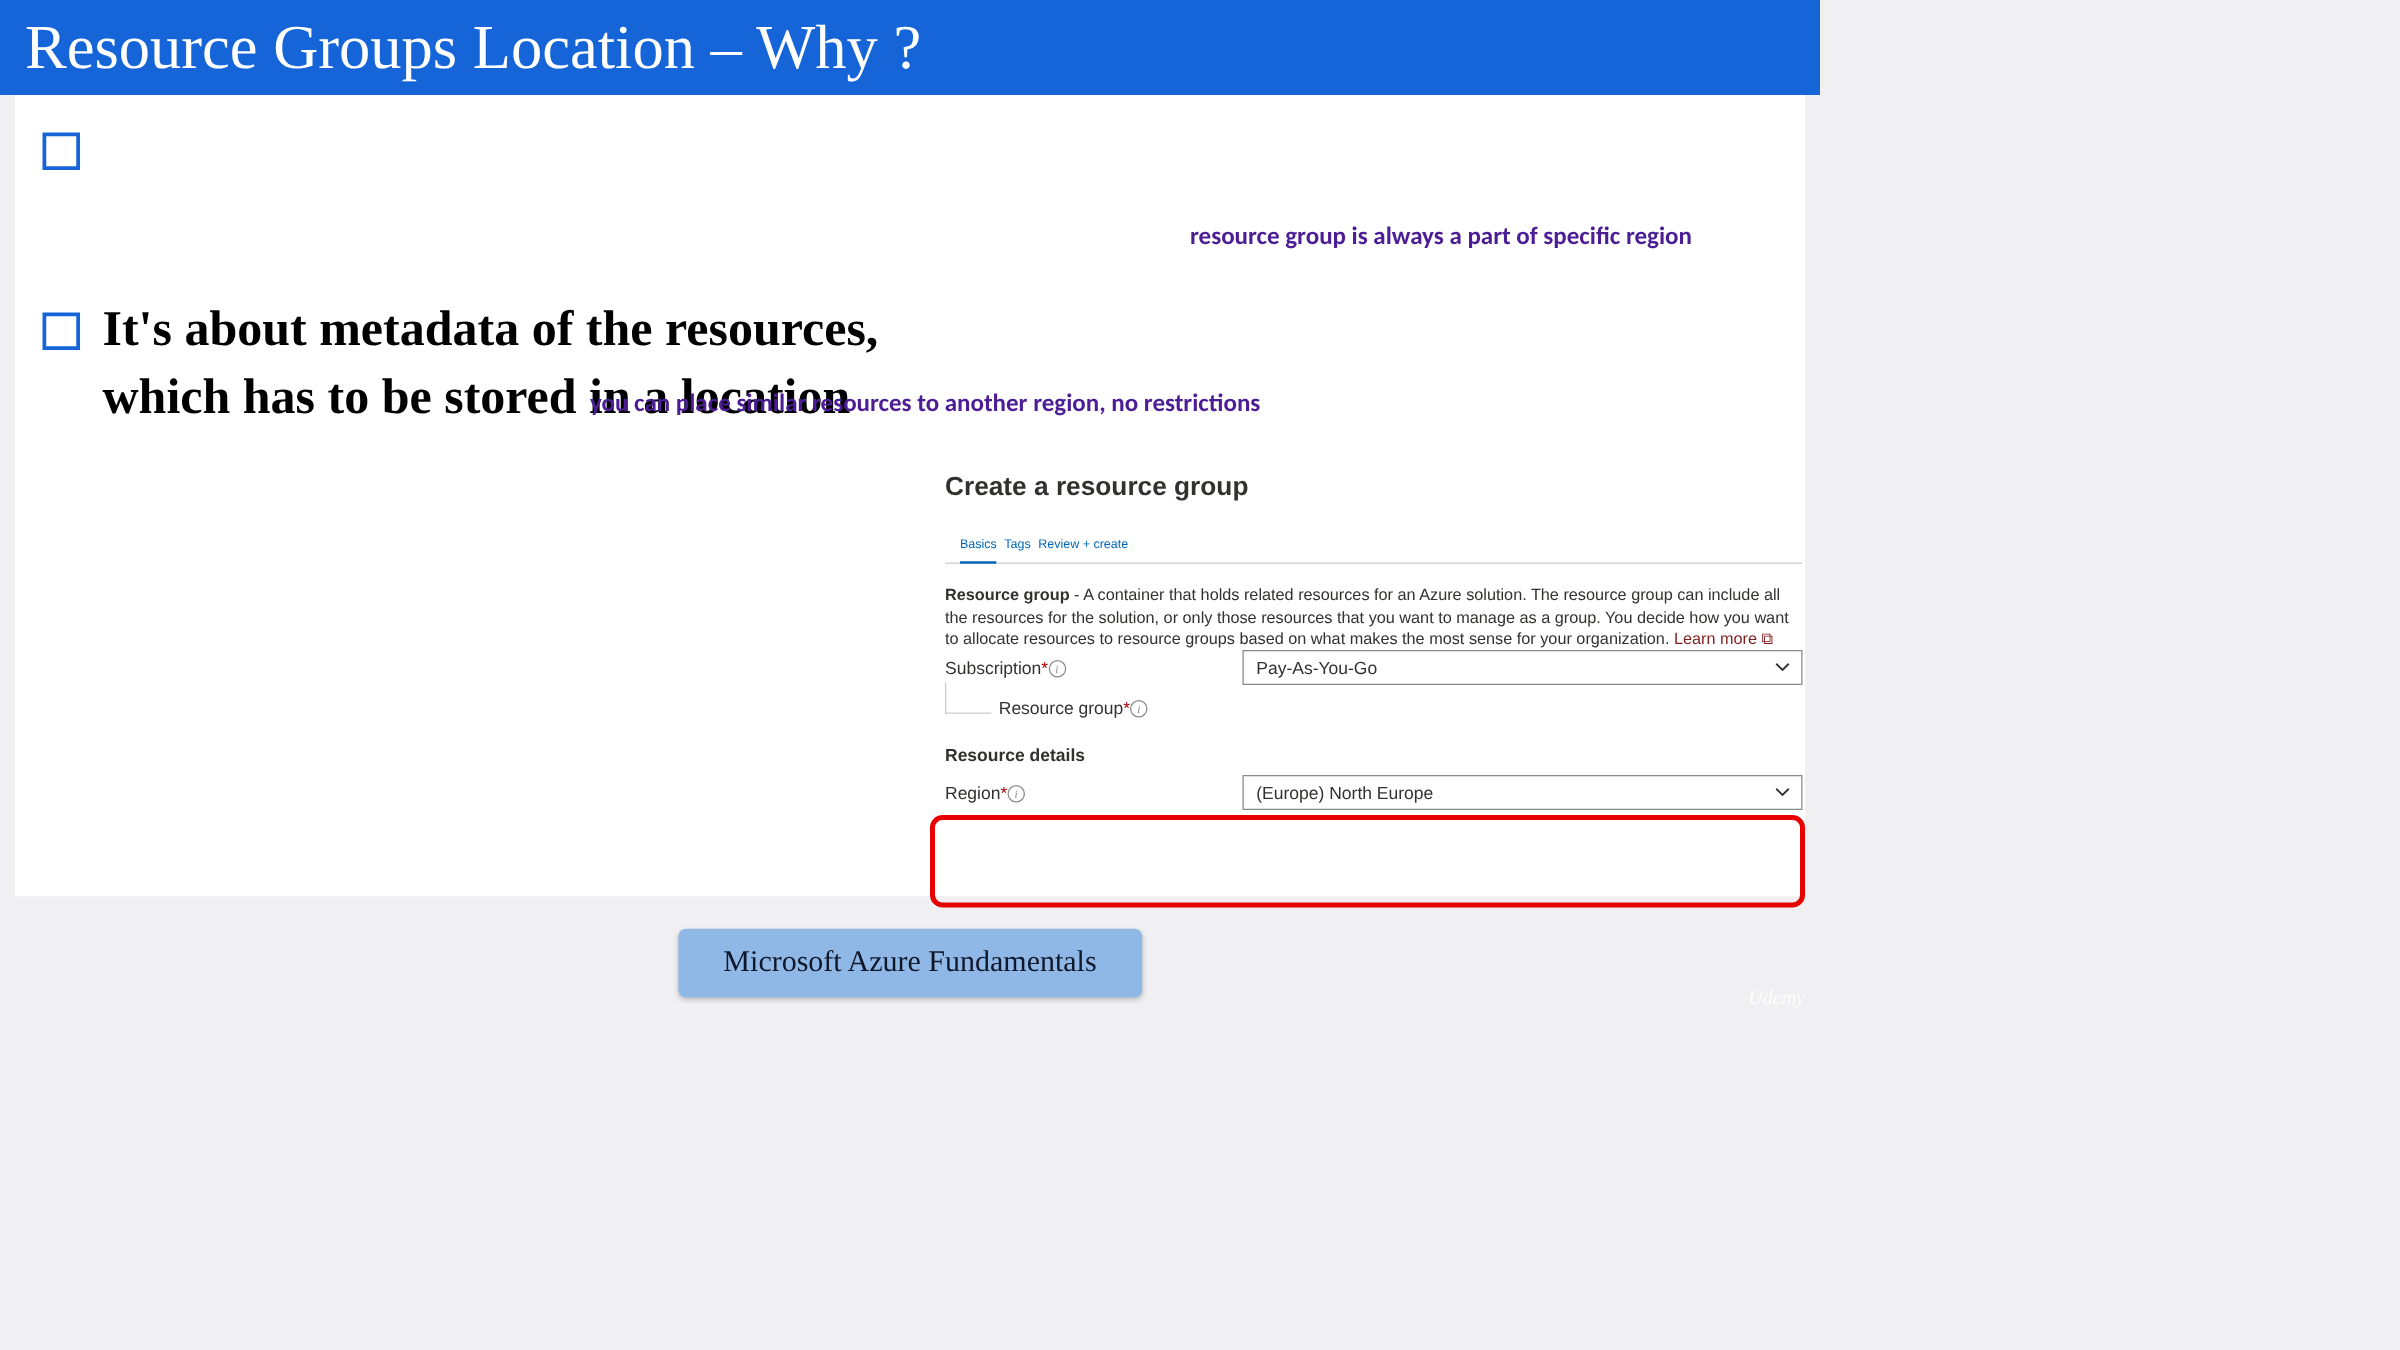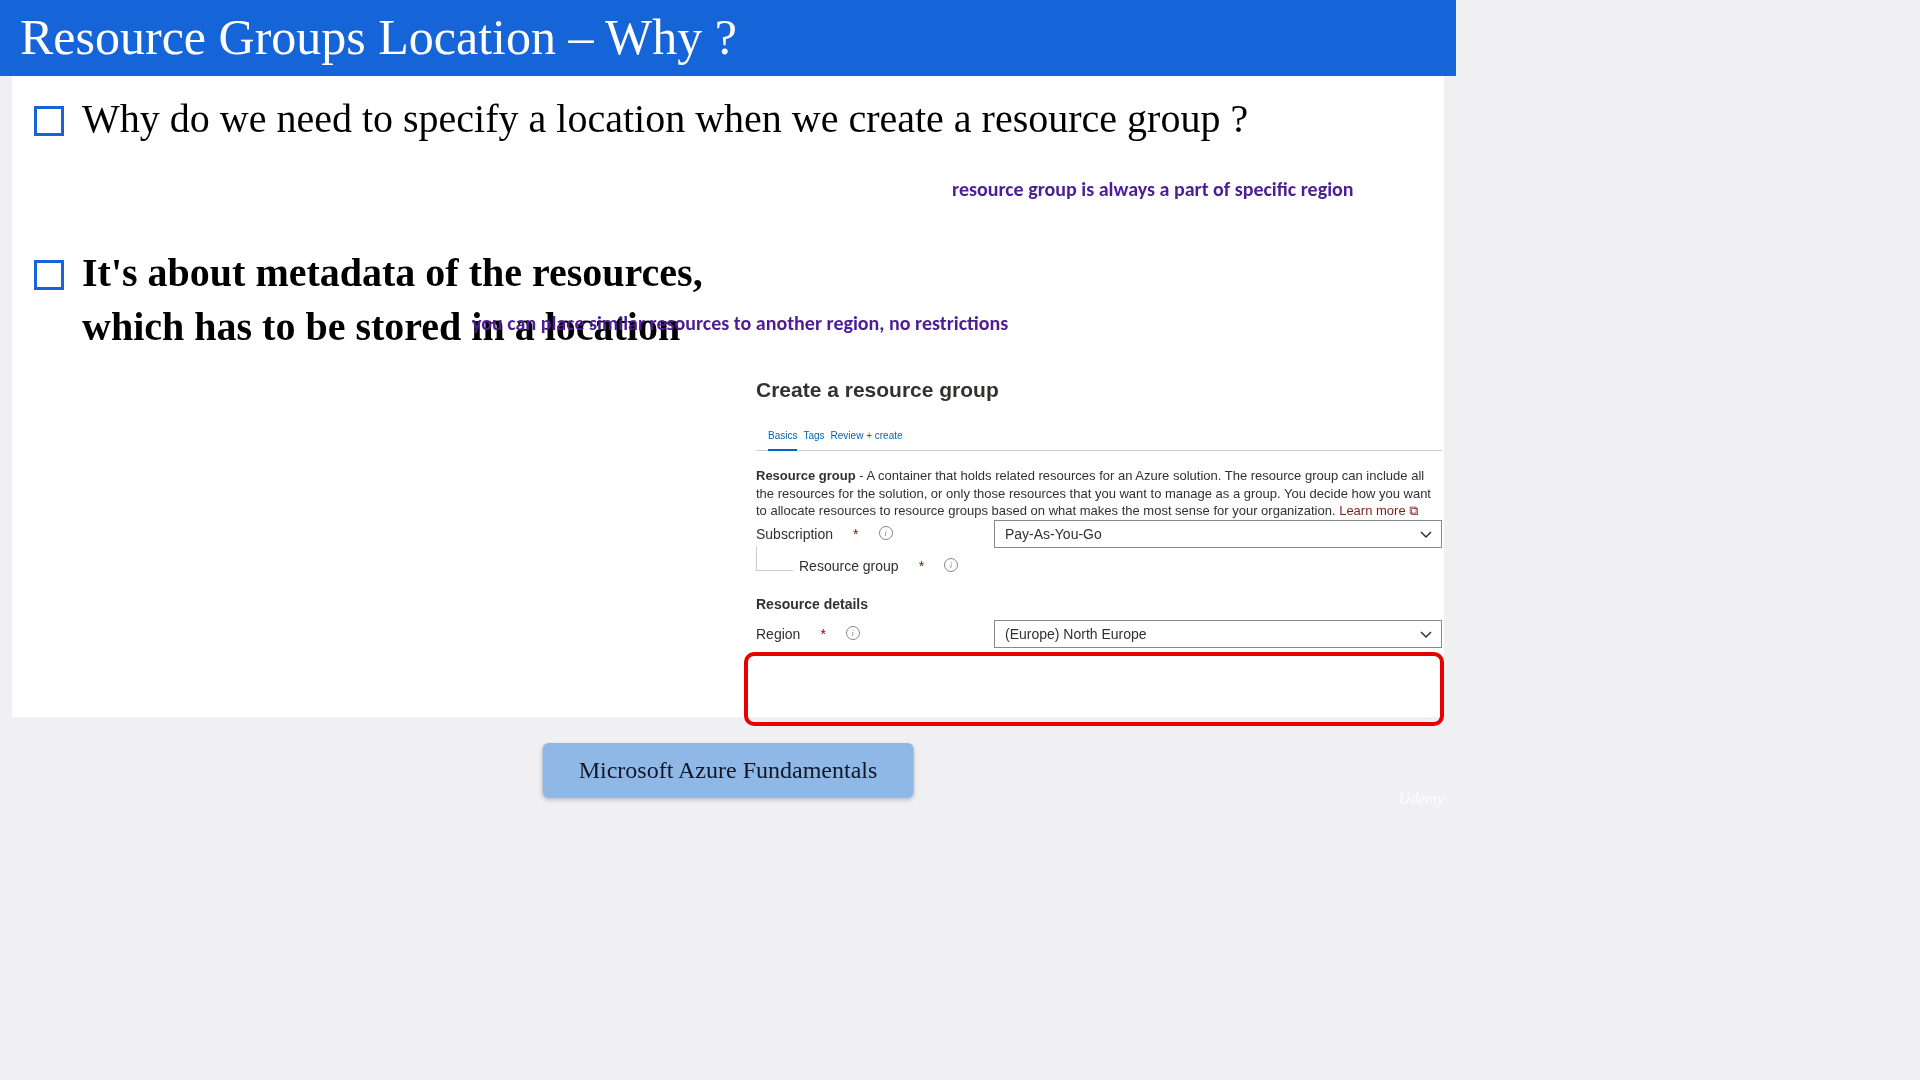--- a/index.html
+++ b/index.html
@@ -134,22 +134,22 @@
   .form-row {
     display: flex;
     align-items: center;
     margin-bottom: 10px;
   }
   .form-label {
     flex: 0 0 238px;
     font-size: 14px;
     color: #323130;
     display: flex;
-    align-items: flex-start;
-    gap: 20px;
+    align-items: flex-end;
+    gap: 0;
   }
   .form-label .required { color: #a80000; }
   .info-icon {
     width: 12px; height: 12px;
     border: 1px solid #888;
     border-radius: 50%;
     display: inline-flex;
     align-items: center;
     justify-content: center;
     font-size: 9px;
@@ -210,21 +210,20 @@
 <body>
 
 <div class="slide">
 
   <div class="title-bar">Resource Groups Location – Why ?</div>
 
   <div class="content-area">
 
     <div class="bullet">
       <div class="square-bullet"></div>
-      <div class="bullet-text">Why do we need to specify a location when we create a resource group ?</div>
     </div>
 
     <div style="height:48px"></div>
 
 
     <div style="height:32px"></div>
 
     <div class="bullet" style="width:700px">
       <div class="square-bullet"></div>
       <div class="bullet-text bold">It's about metadata of the resources, which has to be stored in a location</div>

